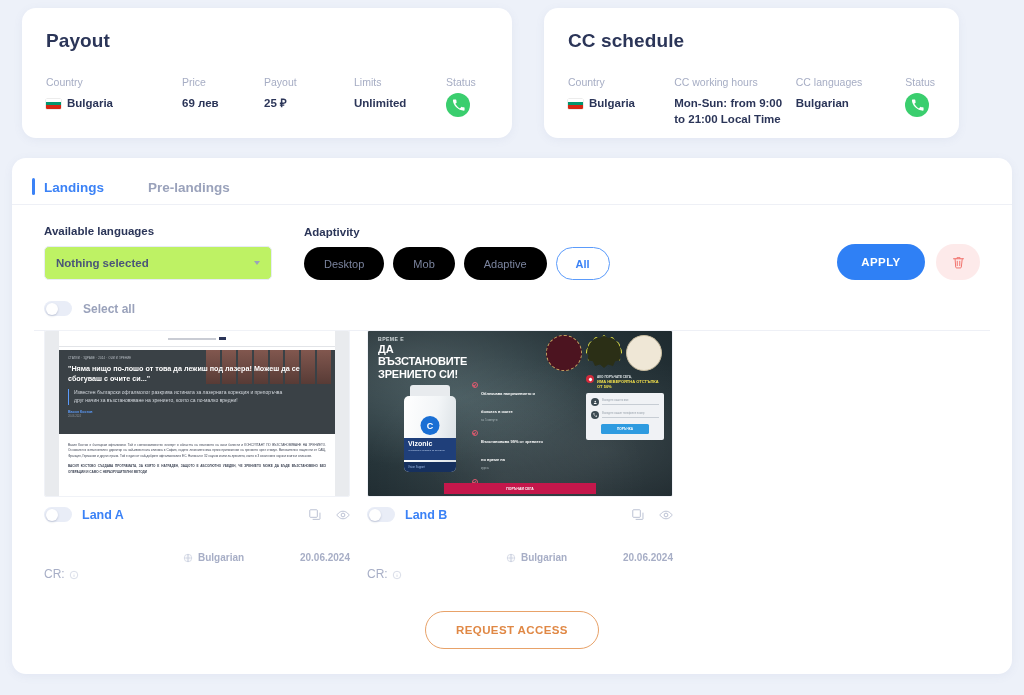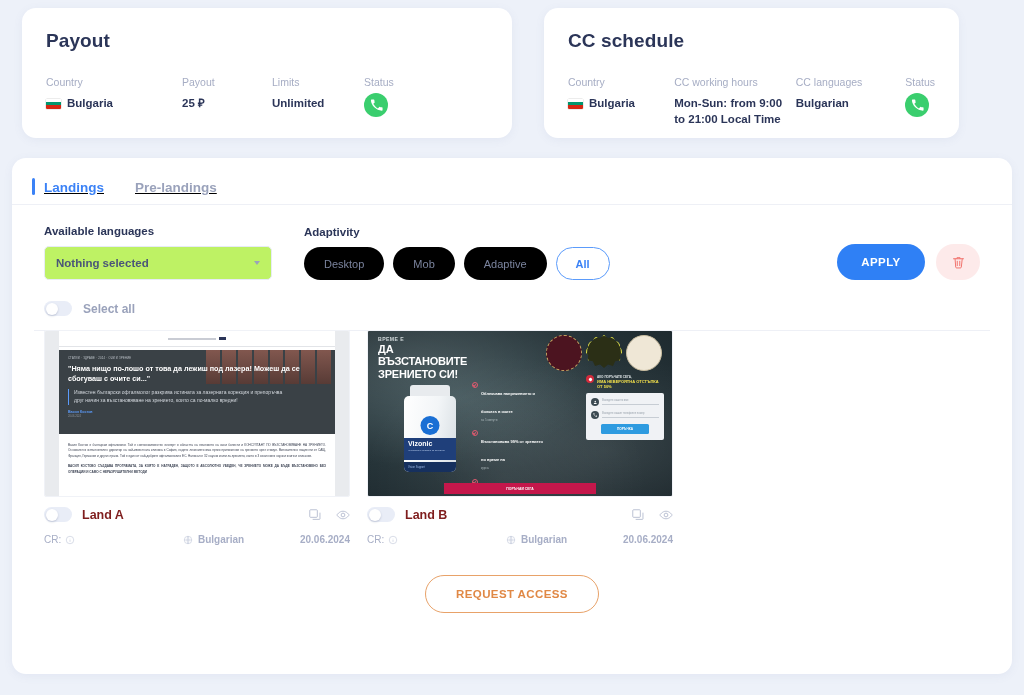--- a/index.html
+++ b/index.html
@@ -67,21 +67,21 @@
   .panel {
     margin: 20px 12px 0 12px;
     background: #ffffff;
     border-radius: 14px;
     box-shadow: 0 2px 10px rgba(100,115,160,.08);
     width: 1000px; height: 516px;
     padding: 20px 22px 0 22px;
     position: relative;
   }
 
-  .tabs { display: flex; align-items: flex-start; gap: 31px; padding-left: 10px; position: relative; text-decoration: underline; }
+  .tabs { display: flex; align-items: flex-start; gap: 44px; padding-left: 10px; position: relative; }
   .tab {
     font-size: 13.5px; font-weight: bold; color: #9aa2bb;
     padding: 2px 0 10px 0; cursor: pointer; position: relative;
   }
   .tab.active { color: #3b82f6; }
   .tab.active::before {
     content: ""; position: absolute; left: -12px; top: 0px;
     width: 2.5px; height: 17px; background: #3b82f6; border-radius: 2px;
   }
   .tabs-underline {
@@ -253,26 +253,26 @@
   .lb-finput { flex:1; border-bottom:.6px solid #c7cdd4; font-size:2.6px; color:#9aa3ad; padding-bottom:2px; }
   .lb-fbtn { margin: 2px auto 0 auto; width:48px; height:10px; background:#2e9be0; border-radius:1.5px;
              display:flex; align-items:center; justify-content:center;
              font-size:3.2px; color:#fff; font-weight:bold; }
   .lb-cta { position:absolute; left:76px; right:76px; bottom:2px; height:11px; background:#c5174b;
             display:flex; align-items:center; justify-content:center; font-size:3.4px; color:#fff; font-weight:bold; }
 
   
   .land-foot { padding-top: 10px; }
   .lf-top { display:flex; align-items:center; gap:10px; }
-  .lf-name { font-size:12.5px; font-weight:bold; color:#7f1d1d; }
+  .lf-name { font-size:12.5px; font-weight:bold; color:#3b82f6; }
   .lf-icons { margin-left:auto; display:flex; gap:14px; align-items:center; }
   .ic-btn { width:14px; height:14px; cursor:pointer; display:flex; align-items:center; justify-content:center; }
   .ic-btn svg { width:14px; height:14px; fill:none; stroke:#a7aec6; stroke-width:1.3; }
   .lf-bottom { display:flex; align-items:center; margin-top:12px; }
-  .lf-cr { font-size:10px; color:#a7aec6; display:flex; align-items:center; gap:4px; width:139px; }
+  .lf-cr { font-size:12px; color:#a7aec6; display:flex; align-items:center; gap:4px; width:139px;margin-top:33px; }
   .lf-lang { font-size:10px; color:#a7aec6; font-weight:bold; display:flex; align-items:center; gap:5px; flex:1; }
   .lf-date { font-size:10px; color:#a7aec6; font-weight:bold; margin-left:auto; }
   .mini-ic { width:10px; height:10px; flex:none; }
   .mini-ic svg { width:10px; height:10px; fill:none; stroke:#b9bfd4; stroke-width:1.3; }
 
   
   .req-wrap { display:flex; justify-content:center; margin-top: 30px; }
   .req-btn {
     height: 38px; padding: 0 30px; border-radius: 19px;
     border: 1.3px solid #e8a269; background: transparent;
@@ -293,20 +293,24 @@
         <div class="metric p-c1">
           <div class="metric-label">Country</div>
           <div class="metric-value">
             <span class="flag">
                 <i class="s1"></i>
                 <i class="s2"></i>
                 <i class="s3"></i>
               </span>
             <span>Bulgaria</span>
           </div>
+        </div>
+        <div class="metric p-c2">
+          <div class="metric-label">Price</div>
+          <div class="metric-value">69 лев</div>
         </div>
         <div class="metric p-c3">
           <div class="metric-label">Payout</div>
           <div class="metric-value">25 ₽</div>
         </div>
         <div class="metric p-c4">
           <div class="metric-label">Limits</div>
           <div class="metric-value">Unlimited</div>
         </div>
         <div class="metric">

